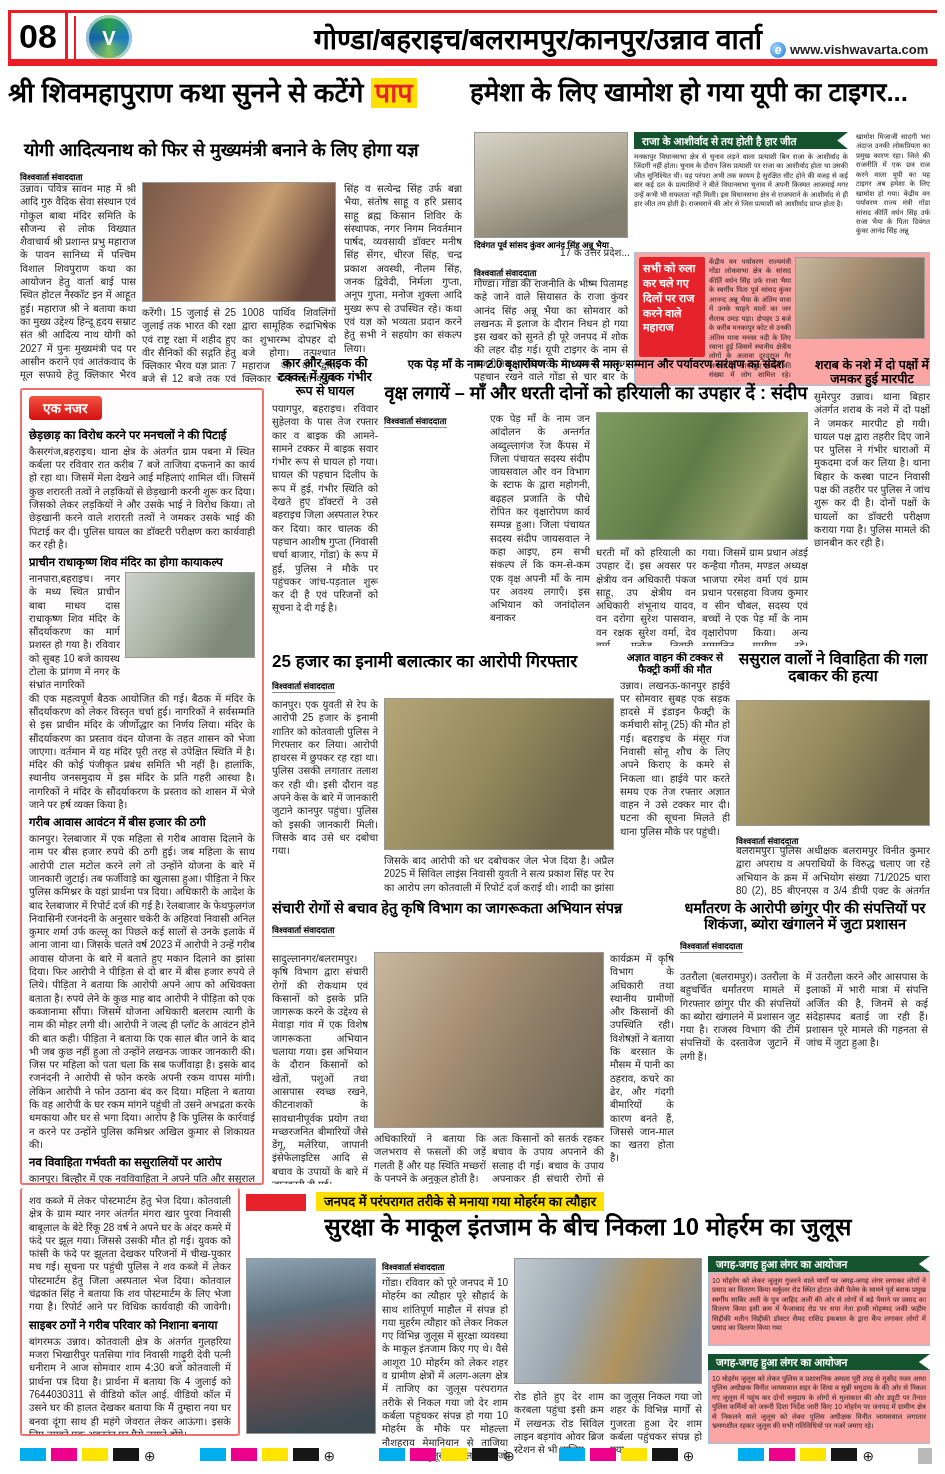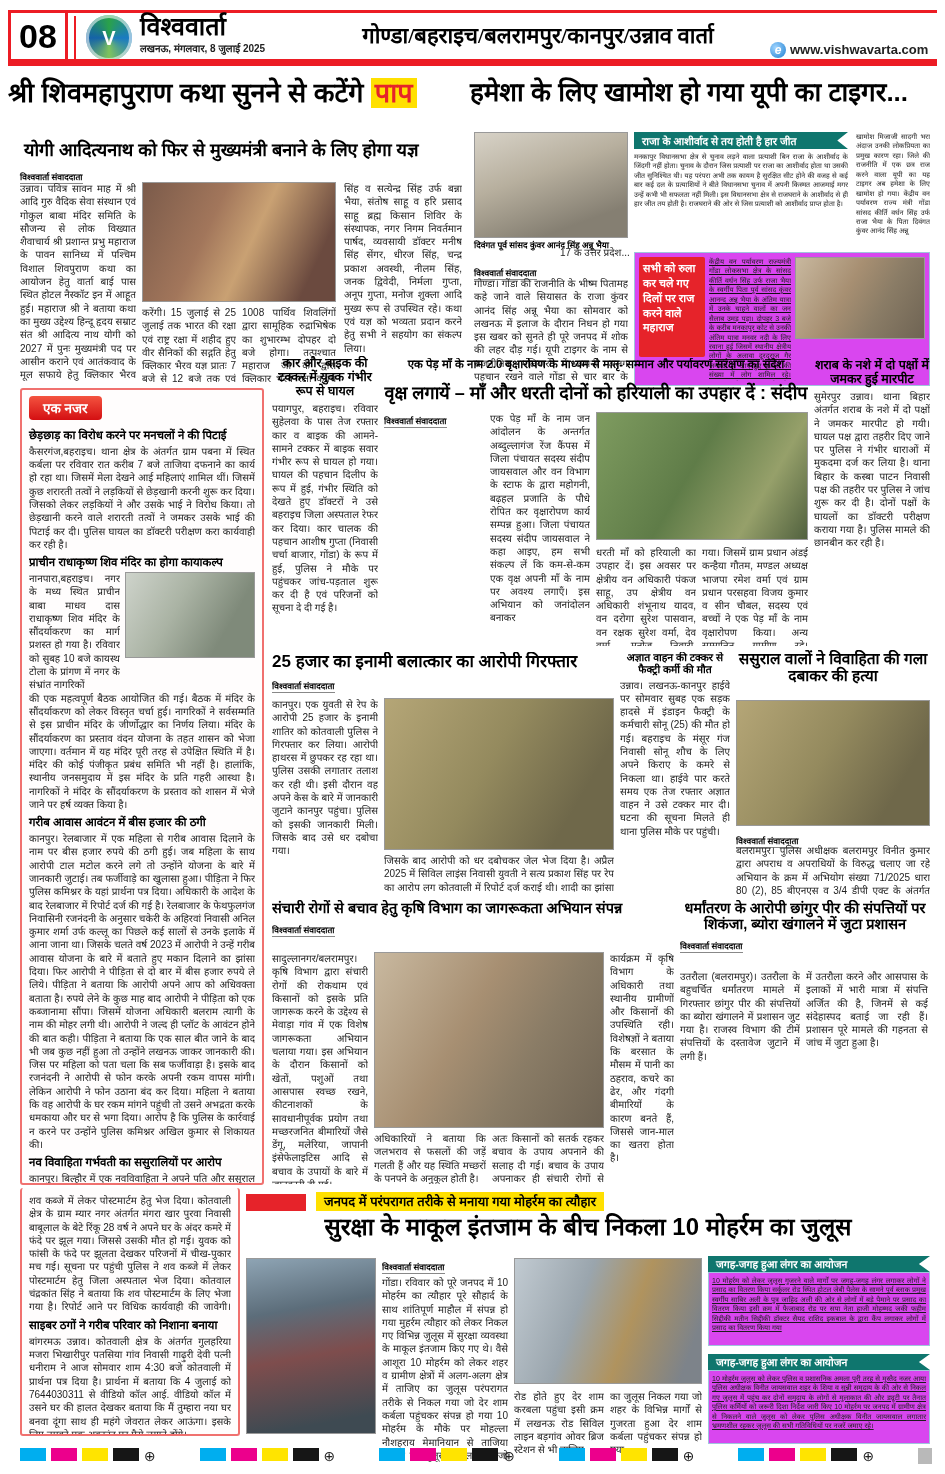--- a/index.html
+++ b/index.html
@@ -18,23 +18,23 @@
   .ph.event{background:linear-gradient(115deg,#7a5a4a,#a2765b 35%,#c9a173 55%,#6b4a3f 85%);}
   .ph.meeting{background:linear-gradient(120deg,#cfd4cc,#aab3a4 40%,#7f8a7a 75%);}
   .ph.police{background:linear-gradient(120deg,#b5a677,#948a5e 45%,#6f684a 80%);}
   .ph.green{background:linear-gradient(120deg,#7f9c60,#5f7c48 45%,#96a06a 75%,#50603e);}
   .ph.taziya{background:linear-gradient(170deg,#8fa5b5,#5c6d7a 30%,#7e4d4d 55%,#3e4a52 90%);}
   .ph.street{background:linear-gradient(110deg,#c2cbd2,#9aa5ad 35%,#b0935e 60%,#7d838a 90%);}
   .njbox{border:2px solid #f0716f;border-radius:3px;background:#fffdfd;padding:6px 7px;box-sizing:border-box;}
   .njlabel{display:inline-block;background:linear-gradient(180deg,#f4533f,#d40f12);color:#fff;font-weight:bold;
            font-size:13.5px;padding:3px 14px;border-radius:4px;margin-bottom:4px;}
   .njh{font-weight:bold;font-size:11.5px;color:#000;line-height:1.2;margin:5px 0 2px 0;}
-  .arrowbar{background:#0f766e;color:#fff;font-weight:bold;display:flex;align-items:center;padding:0 8px;
+  .arrowbar{background:#14532d;color:#fff;font-weight:bold;display:flex;align-items:center;padding:0 8px;
             clip-path:polygon(0 0,100% 0,95% 50%,100% 100%,0 100%);}
-  .bluebox{background:#d946ef;border:1px solid #9fc4dd;box-sizing:border-box;text-decoration:underline;}
+  .bluebox{background:#fca5a5;border:1px solid #9fc4dd;box-sizing:border-box;}
   .kickbar{background:#ffe000;color:#000;font-weight:bold;}
   .sw{width:26px;height:13px;display:inline-block;margin-right:5px;}
   .regmark{font-size:14px;color:#222;line-height:13px;}
   .hl{background:#ffe000;color:#e6232a;padding:0 4px;}
   .eicon{display:inline-block;width:16px;height:16px;border-radius:50%;background:radial-gradient(circle at 35% 35%,#9fd4ff,#1e7fd0);
          color:#fff;font-weight:bold;font-style:italic;text-align:center;line-height:16px;font-size:12px;margin-right:4px;}
   .globe{width:46px;height:46px;border-radius:50%;background:conic-gradient(#2aa24a,#1a7ac2,#7fc35d,#1563a8,#2aa24a);
          display:flex;align-items:center;justify-content:center;color:#fff;font-weight:bold;font-size:20px;
          box-shadow:inset 0 0 0 3px rgba(255,255,255,.55);}
 </style>
@@ -43,25 +43,21 @@
 
 <div class="page">
 
   <div class="abs" style="left:8px;top:10px;width:929px;height:59px;">
     <div class="abs" style="left:0;top:0;width:929px;height:3px;background:#ec1c24;"></div>
     <div class="abs hd" style="left:0;top:3px;width:60px;height:50px;border:3px solid #ec1c24;border-top:none;box-sizing:border-box;font-size:34px;display:flex;align-items:center;justify-content:center;">08</div>
     <div class="abs" style="left:66px;top:6px;width:2px;height:46px;background:#ec1c24;"></div>
     <div class="abs globe" style="left:78px;top:5px;">
       <span>V</span>
     </div>
-    <div class="abs" style="left:132px;top:2px;width:180px;">
-      <div class="hd" style="font-size:25px;">विश्ववार्ता</div>
-      <div class="hd" style="font-size:10px;margin-top:3px;color:#222;">लखनऊ,  मंगलवार, 8 जुलाई 2025</div>
-    </div>
-    <div class="abs hd ctr" style="left:300px;top:14px;width:460px;font-size:22px;font-family:Liberation Serif, serif;">गोण्डा/बहराइच/बलरामपुर/कानपुर/उन्नाव वार्ता</div>
+    <div class="abs hd ctr" style="left:300px;top:14px;width:460px;font-size:28px;">गोण्डा/बहराइच/बलरामपुर/कानपुर/उन्नाव वार्ता</div>
     <div class="abs" style="left:762px;top:32px;width:170px;font-size:13px;font-weight:bold;color:#222;">
       <span class="eicon">e</span><span>www.vishwavarta.com</span>
     </div>
     <div class="abs" style="left:0;top:49px;width:929px;height:7px;background:#ec1c24;"></div>
   </div>
 
   <div class="abs hd" style="left:24px;top:140px;width:440px;font-size:18px;">योगी आदित्यनाथ को फिर से मुख्यमंत्री बनाने के लिए होगा यज्ञ</div>
   <div class="abs hd" style="left:8px;top:78px;width:462px;font-size:27px;">
     <span>श्री शिवमहापुराण कथा सुनने से कटेंगे </span><span class="hl">पाप</span>
   </div>

